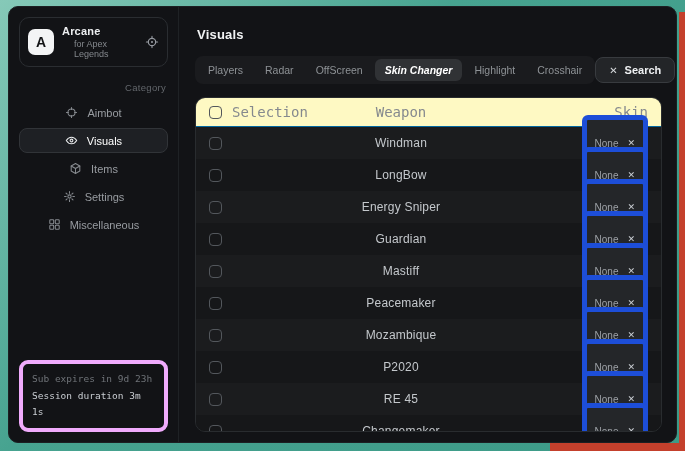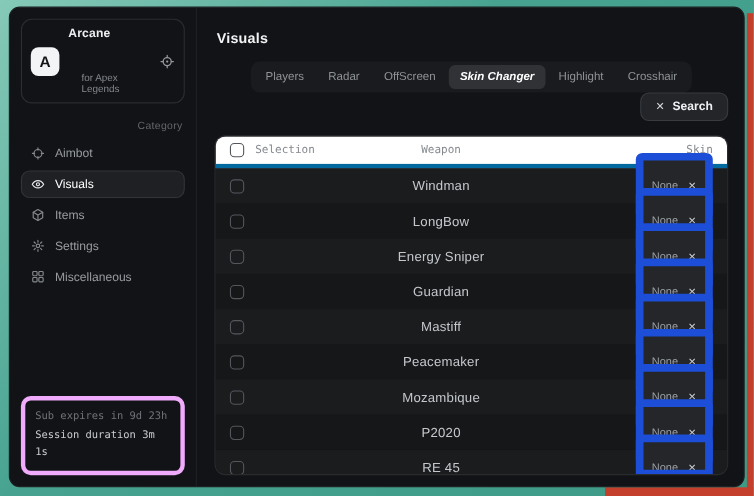--- a/index.html
+++ b/index.html
@@ -16,58 +16,58 @@
     position:absolute; left:8px; top:6px; width:669px; height:437px;
     background: var(--window-bg,#121316);
     border:1px solid #1c1f22; border-radius:10px;
     display:flex; overflow:hidden;
   }
 
   
   .sidebar { width:170px; flex:0 0 170px; padding:10px; border-right:1px solid #1f2225; display:flex; flex-direction:column; }
   .side-card { border:1px solid #2a2d31; border-radius:10px; padding:7px 8px; display:flex; align-items:center; gap:8px; }
   .logo { width:26px; height:26px; background:#f3f4f5; border-radius:7px; color:#131416; font-weight:700; font-size:14px; display:flex; align-items:center; justify-content:center; flex:0 0 26px; }
-  .side-titles { display:flex; flex-direction:column; min-width:0;gap:27px; }
+  .side-titles { display:flex; flex-direction:column; min-width:0; }
   .side-title { font-size:11px; font-weight:700; color:#eceef0; letter-spacing:.2px; }
   .side-sub { font-size:9px; color:#84888d; margin-top:2px;padding-left:12px; }
   .side-target { margin-left:auto; width:14px; height:14px; color:#9599a0; flex:0 0 14px; }
 
   .category { font-size:9.5px; color:#63676c; margin:15px 2px 7px 7px; letter-spacing:.3px;text-align:right; }
 
-  .nav-item { display:flex; align-items:center; gap:9px; padding:5px 8px; margin-bottom:3px; border-radius:8px; color:#989ca1; font-size:11px; border:1px solid transparent; cursor:pointer; }
+  .nav-item { display:flex; align-items:center; gap:9px; padding:5px 8px; margin-bottom:3px; border-radius:8px; color:#989ca1; font-size:11px; border:1px solid transparent; cursor:pointer;justify-content:center; }
   .nav-item .icn { width:13px; height:13px; color:#85898e; flex:0 0 13px; }
   .nav-item.active { background:#1e2024; border-color:#313438; color:#ffffff; }
   .nav-item.active .icn { color:#e8eaec; }
 
   .foot-card { margin-top:auto; border:4px solid #f0abfc; border-radius:9px; padding:7px 9px; font-family:"DejaVu Sans Mono", monospace; font-size:9.5px; line-height:1.75; }
   .foot-line1 { color:#6f7378; }
   .foot-line2 { color:#c9cdd2; }
 
   
   .main { flex:1; min-width:0; padding:12px 14px 10px 16px; display:flex; flex-direction:column; }
   .main-title { font-size:13px; font-weight:700; color:#f1f3f4; letter-spacing:.2px; margin:8px 0 14px 2px; }
 
-  .tab-row { display:flex; align-items:center;flex-direction:column; }
+  .tab-row { display:flex; align-items:center; }
   .tab-strip { display:inline-flex; gap:2px; background:#1a1b1e; border-radius:8px; padding:3px; }
   .tab { background:transparent; border:none; color:#8e9296; font-size:10.5px; padding:5px 10px; border-radius:6px; font-family:inherit; cursor:pointer; white-space:nowrap; }
   .tab.active { background: var(--tab-active-bg,#303235); color:#ffffff; font-weight:600;font-style:italic; }
   .search-btn { margin-left:auto; display:inline-flex; align-items:center; gap:7px; background:#232528; border:1px solid #383b3f; border-radius:8px; color:#eef0f2; font-size:11px; font-weight:600; padding:6px 13px; font-family:inherit; cursor:pointer; }
   .search-x { font-size:10px; color:#d5d8db; font-weight:400; }
 
   .table { margin-top:13px; border:1px solid #292c2f; border-radius:10px; overflow:hidden; background:#17181a; }
-  .thead { display:flex; align-items:center; height:29px; padding:0 13px; font-family:"DejaVu Sans Mono", monospace; font-size:10px; color:#85898e; border-bottom:4px solid #0369a1; background:#ffffff; }
+  .thead { display:flex; align-items:center; height:29px; padding:0 13px; font-family:"DejaVu Sans Mono", monospace; font-size:14px; color:#85898e; border-bottom:1px solid #0369a1; background:#fef9c3; }
   .col-sel { flex:0 0 150px; display:flex; align-items:center; gap:10px; min-width:0; }
   .col-weapon { flex:1; text-align:center; padding-right:55px; min-width:0; white-space:nowrap; }
   .col-skin { flex:0 0 150px; display:flex; justify-content:flex-end; align-items:center; }
   .checkbox { width:13px; height:13px; border:1.5px solid #53575c; border-radius:4px; background:transparent; display:inline-block; cursor:pointer; flex:0 0 13px; }
   .trow { display:flex; align-items:center; height:32px; padding:0 13px; }
   .trow:nth-child(odd)  { background:#1b1c1e; }
   .trow:nth-child(even) { background:#161719; }
   .trow .col-weapon { font-size:12px; color:#c4c8cc; letter-spacing:.2px; }
-  .chip { display:inline-flex; align-items:center; gap:9px; background: var(--chip-bg,#242629); border:7px solid #1d4ed8; border-radius:6px; padding:18px 8px; cursor:pointer;text-decoration:underline; }
+  .chip { display:inline-flex; align-items:center; gap:9px; background: var(--chip-bg,#242629); border:5px solid #1d4ed8; border-radius:6px; padding:18px 8px; cursor:pointer;text-decoration:underline; }
   .chip-label { font-size:10px; color:#9da1a6; }
   .chip-x { font-size:9px; color:#caced3; cursor:pointer; }
 
   .icn svg { width:100%; height:100%; display:block; fill:none; stroke:currentColor; stroke-width:1.3; stroke-linecap:round; stroke-linejoin:round; }
 </style>
 </head>
 <body>
 
 <div class="bg-red-right"></div>
 <div class="bg-red-bottom"></div>

